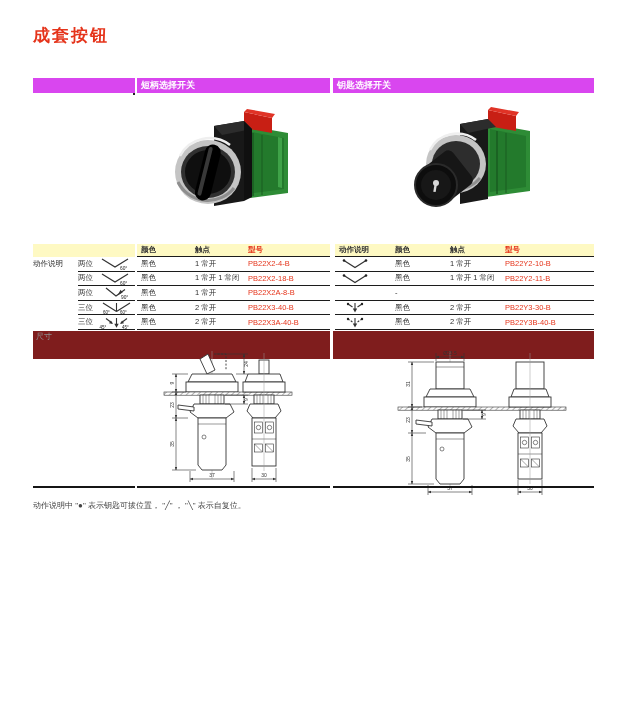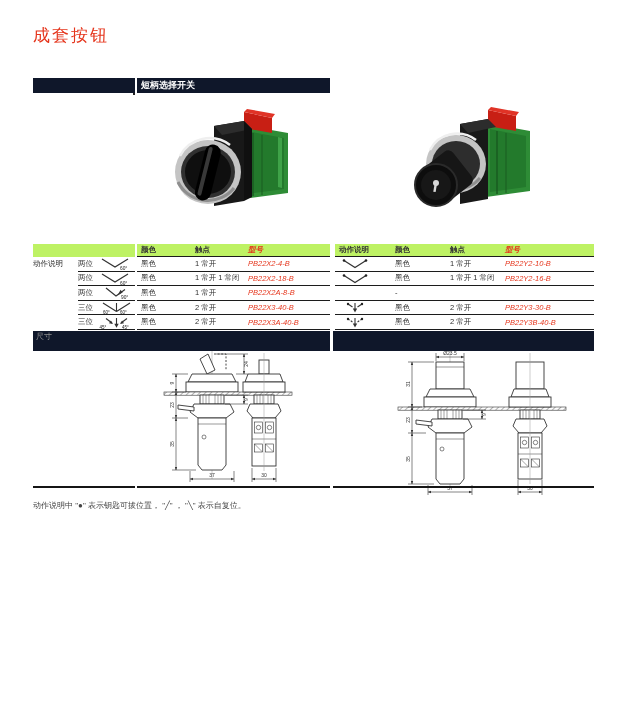--- a/index.html
+++ b/index.html
@@ -1,59 +1,60 @@
 <!DOCTYPE html>
 <html><head>
 <meta charset="utf-8">
 <style>
   html,body { margin:0; padding:0; background:#fff; }
   body { font-family:"Liberation Sans","DejaVu Sans",sans-serif; }
   .page { position:relative; width:625px; height:706px; background:#ffffff; overflow:hidden; color:#2e2e2e; }
 
-  .title { position:absolute; left:33px; top:24px; font-size:17px; font-weight:normal;
+  .title { position:absolute; left:33px; top:24px; font-size:17px; font-weight:bold;
            color:#e5341b; letter-spacing:2px; }
 
-  .hdr-seg { position:absolute; top:78px; height:15px; background:#0f172a; color:#ffffff;
+  .hdr-seg { position:absolute; top:78px; height:15px; background:#d946ef; color:#ffffff;
              font-size:9px; font-weight:bold; line-height:15px; padding-left:4px;
              box-sizing:border-box; white-space:nowrap; }
   .stray-dot { position:absolute; left:133px; top:93px; width:2px; height:2px; background:#222; }
 
   .spec { position:absolute; top:244px; display:grid; font-size:7.5px;
           grid-template-rows:13px repeat(5,14.6px); }
   .spec-left  { left:33px;  width:297px; grid-template-columns:45px 20px 37px 2px 58px 53px 82px; }
   .spec-right { left:335px; width:259px; grid-template-columns:60px 55px 55px 89px; }
   .cell { display:flex; align-items:center; white-space:nowrap; overflow:visible; box-sizing:border-box; }
   .pl { padding-left:4px; }
-  .gray { background:#bef264; }
+  .gray { background:#fef9c3; }
   .bline { border-bottom:1px solid #1c1c1c; }
   .hdrc { font-weight:bold; color:#333; }
-  .model { color:#e5341b;font-style:italic; }
+  .model { color:#e5341b; }
   .span3 { grid-column:span 3; }
   .posicon { width:37px; height:13px; display:block; }
   .posicon2 { width:36px; height:13px; display:block; }
 
-  .dim-bar { position:absolute; top:331px; height:20px; background:#0f172a; }
+  .dim-bar { position:absolute; top:331px; height:28px; background:#7f1d1d; }
   .dim-bar-label { color:#8f8f8f; font-size:8px; line-height:12px; padding-left:3px; }
 
   .rule { position:absolute; top:486px; height:2px; background:#151515; }
 
   .footer-note { position:absolute; left:33px; top:500px; font-size:8px; color:#444; white-space:nowrap; }
 
   .prod { position:absolute; top:100px; }
   svg text { font-family:"Liberation Sans","DejaVu Sans",sans-serif; }
 </style>
 </head>
 <body>
 
 <div class="page">
 
   <div class="title">成套按钮</div>
 
   <div class="hdr-seg" style="left:33px; width:102px;"></div>
   <div class="hdr-seg" style="left:137px; width:193px;">短柄选择开关</div>
+  <div class="hdr-seg" style="left:333px; width:261px;">钥匙选择开关</div>
   <div class="stray-dot"></div>
 
   <svg class="prod" style="left:158px;" width="150" height="133" viewBox="0 0 150 133">
     <polygon points="84,25 130,33 130,93 84,99" fill="#2e8c36"></polygon>
     <polygon points="88,31 126,38 126,89 88,94" fill="#237a2c"></polygon>
     <line x1="95" y1="33" x2="95" y2="96" stroke="#1a5c20" stroke-width="1.5"></line>
     <line x1="104" y1="35" x2="104" y2="95" stroke="#1a5c20" stroke-width="1"></line>
     <polygon points="120,37 124,38 124,88 120,87" fill="#3fa348"></polygon>
     <polygon points="86,12 114,18 114,33 86,28" fill="#c81f14"></polygon>
     <polygon points="86,12 114,18 117,14 89,9" fill="#e03326"></polygon>
@@ -194,21 +195,21 @@
 
     <div class="cell bline pl">
       <svg class="posicon2" viewBox="0 0 36 13">
         <path d="M5 3.5 L16 10.5 L27 3.5" fill="none" stroke="#333" stroke-width="1.2"></path>
         <circle cx="5" cy="3.5" r="1.3" fill="#222"></circle>
           <circle cx="27" cy="3.5" r="1.3" fill="#222"></circle>
       </svg>
     </div>
     <div class="cell bline">黑色</div>
     <div class="cell bline">1 常开 1 常闭</div>
-    <div class="cell bline model">PB22Y2-16-B</div>
+    <div class="cell bline model">PB22Y2-11-B</div>
 
     <div class="cell bline pl"></div>
     <div class="cell bline">-</div>
     <div class="cell bline"></div>
     <div class="cell bline model"></div>
 
     <div class="cell bline pl">
       <svg class="posicon2" viewBox="0 0 36 13">
         <path d="M16 2 L16 8" fill="none" stroke="#333" stroke-width="1.1"></path>
         <polygon points="13.8,7.4 18.2,7.4 16,11.5" fill="#333"></polygon>

